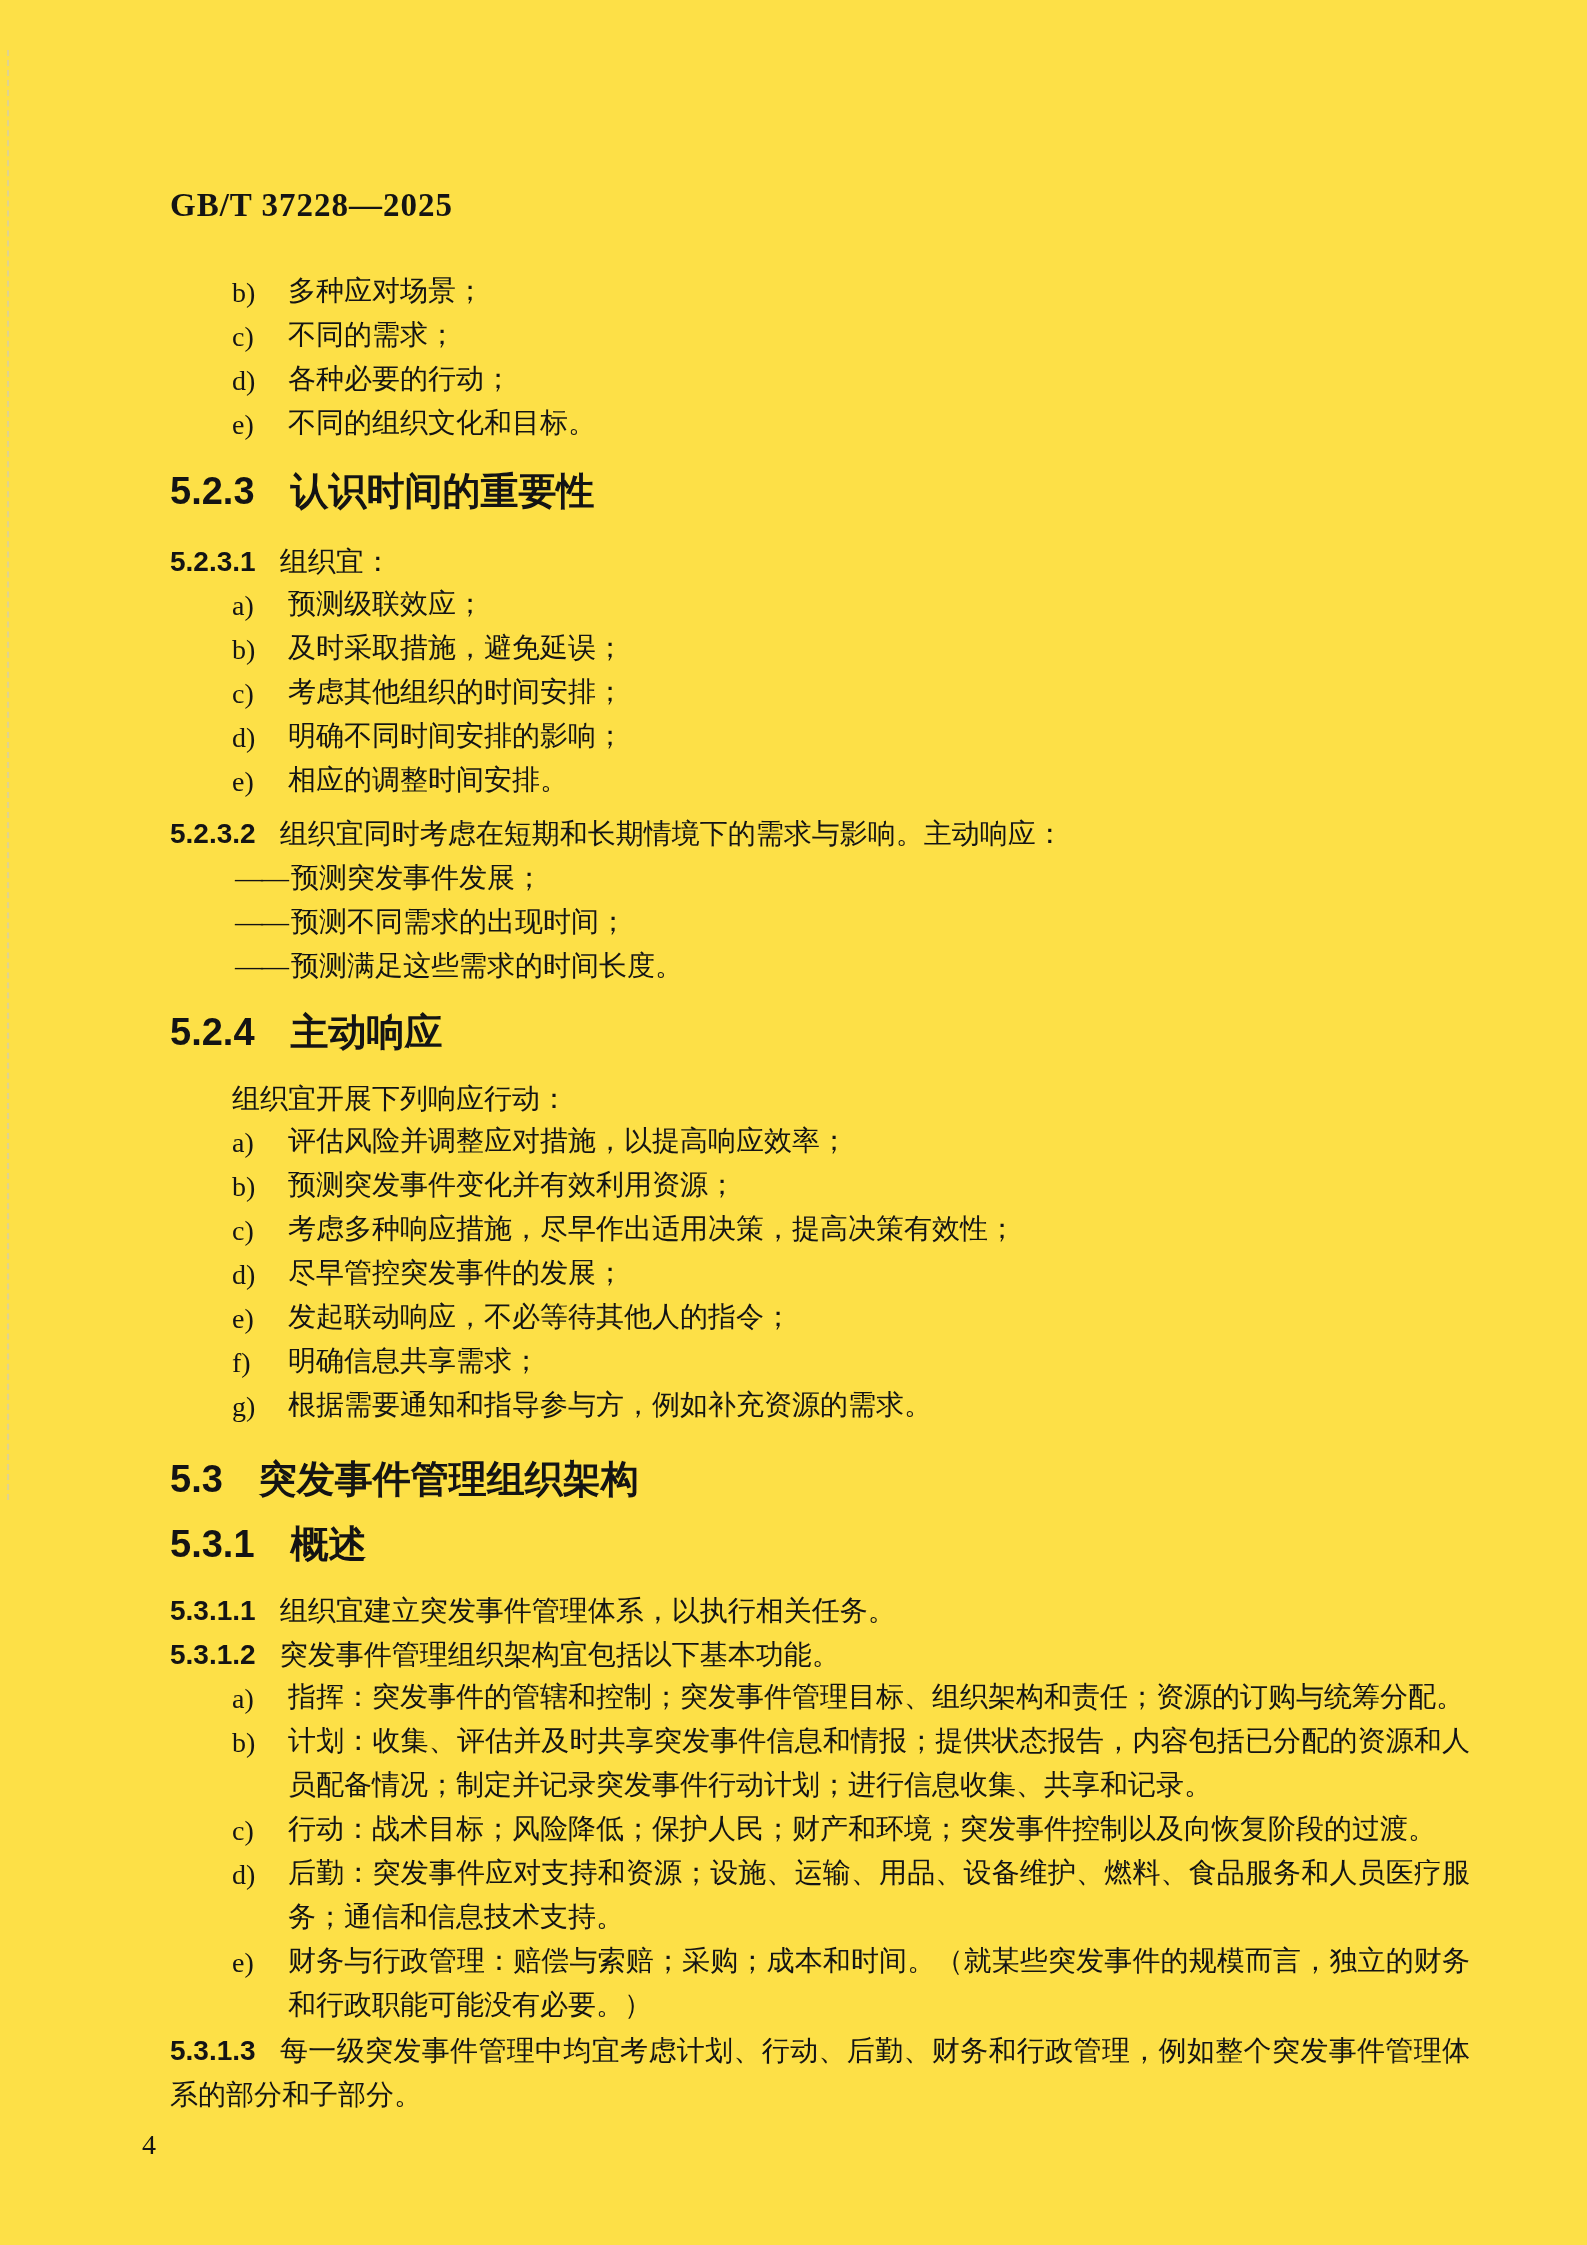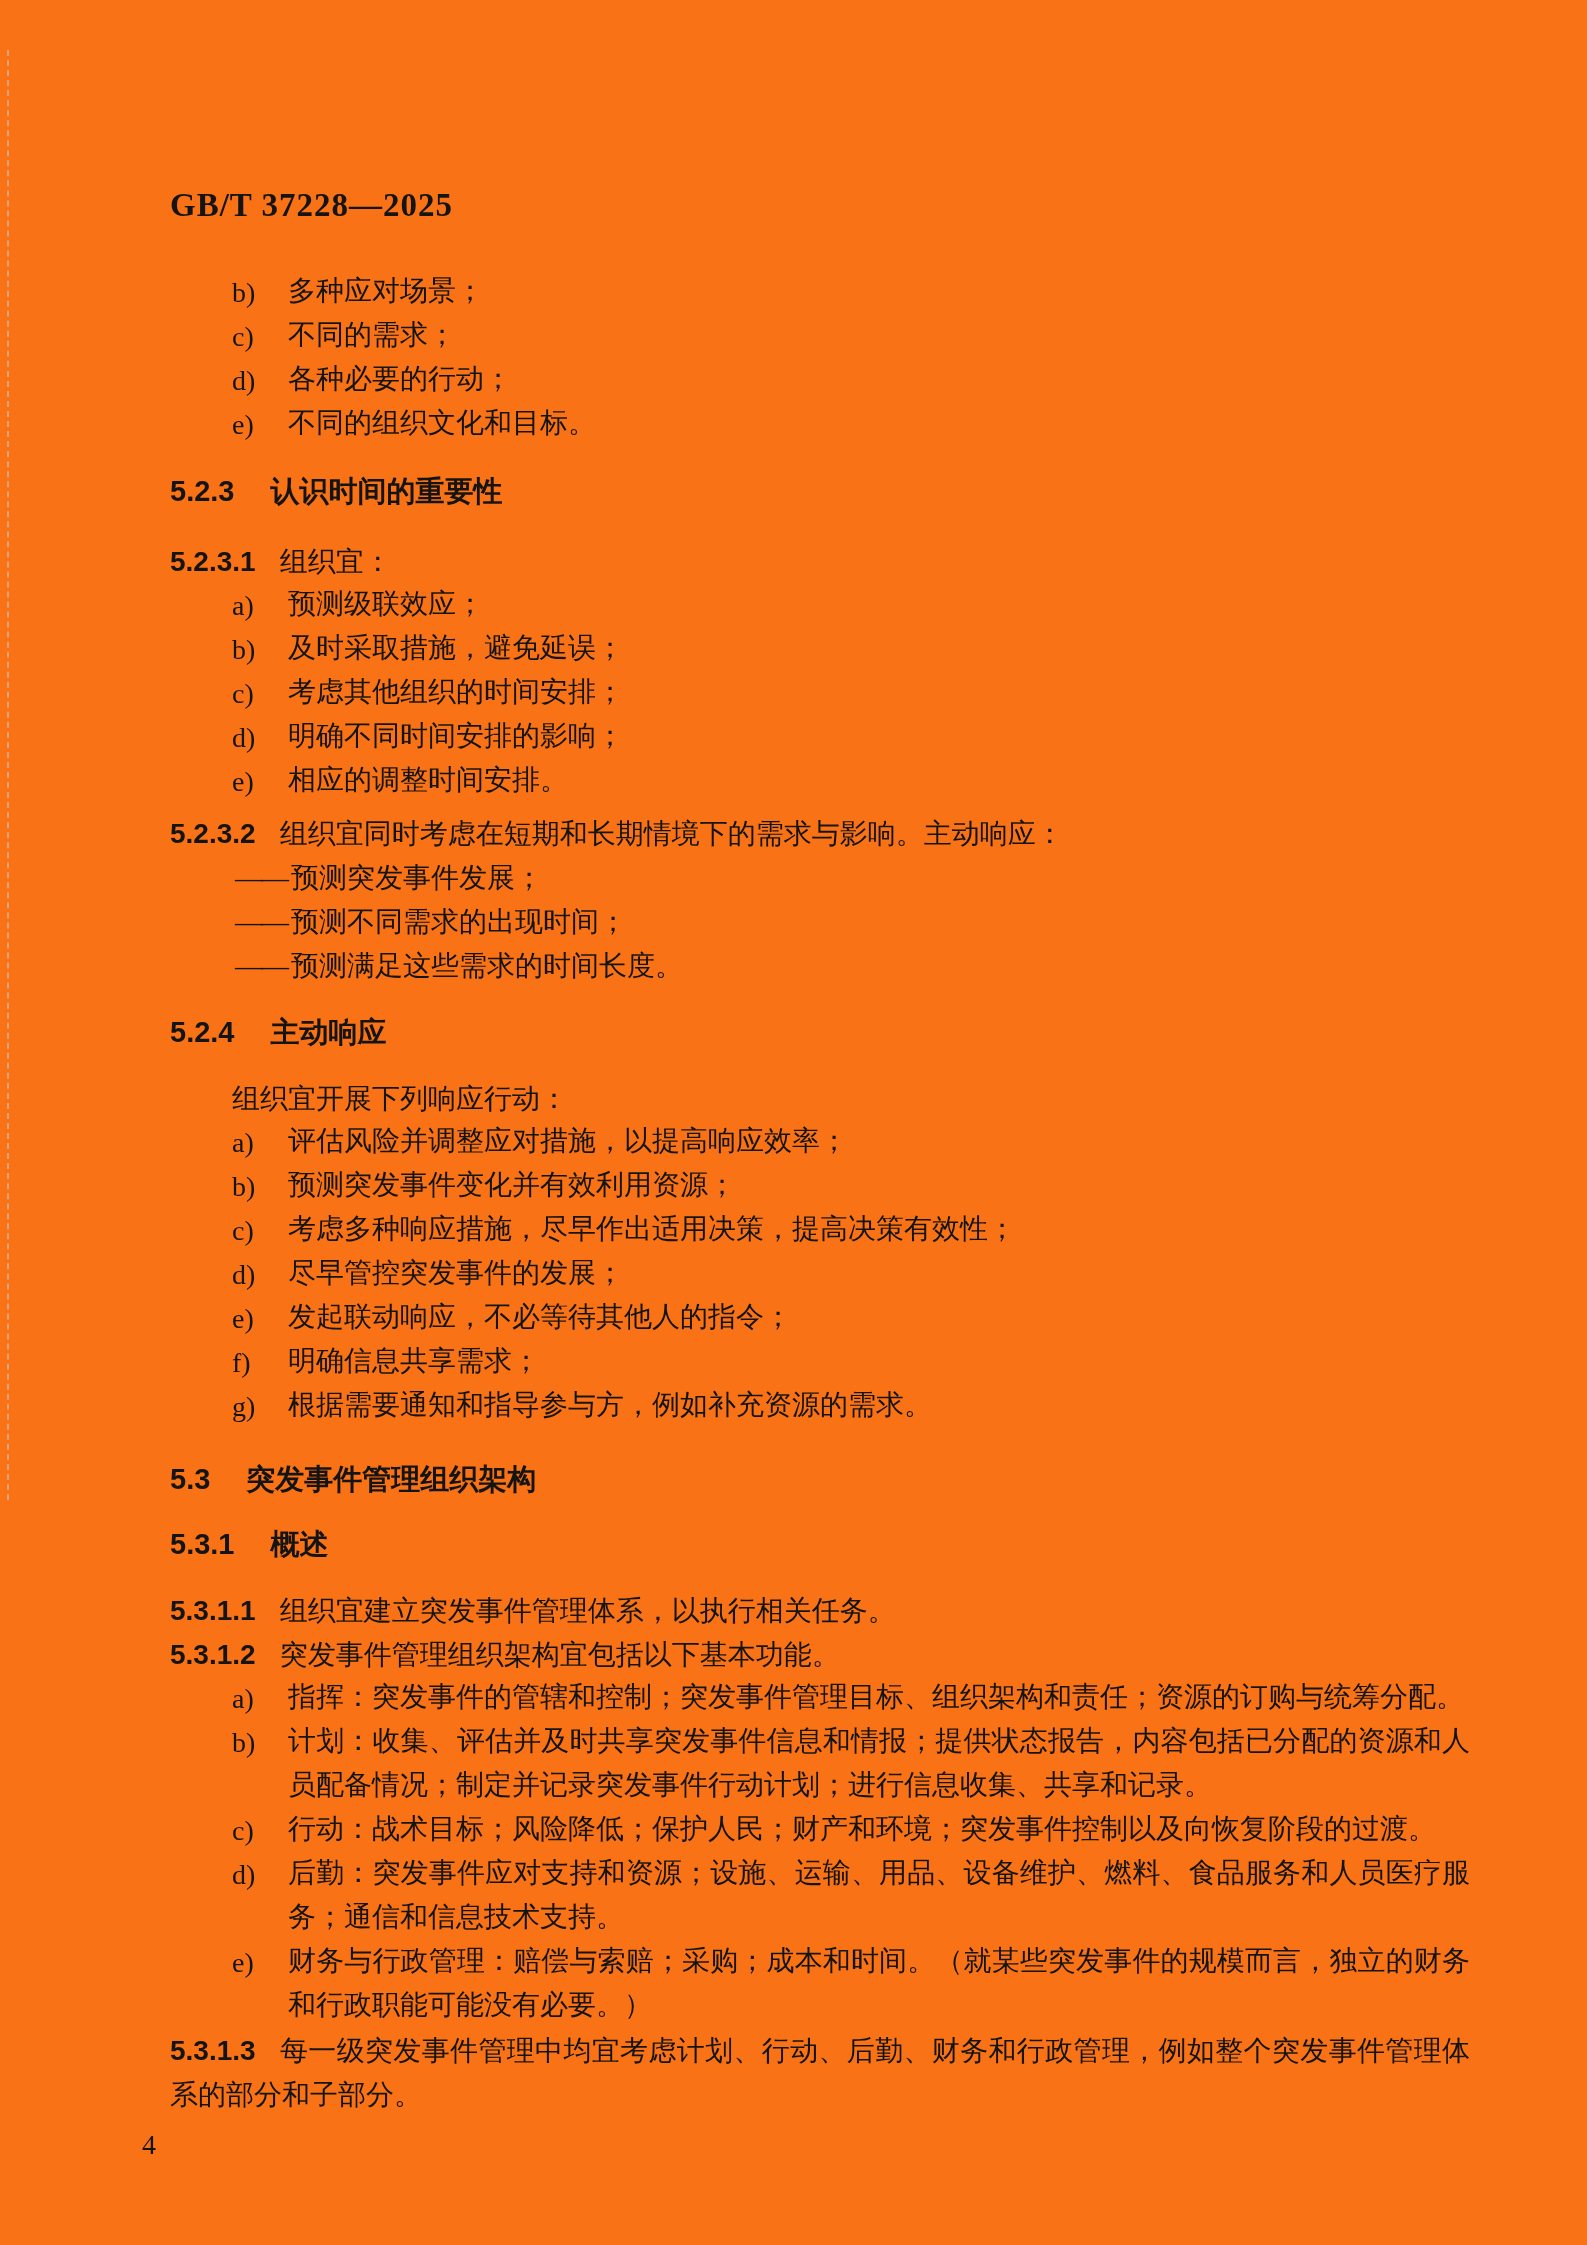--- a/index.html
+++ b/index.html
@@ -1,19 +1,19 @@
 <!DOCTYPE html>
 <html><head>
 <meta charset="utf-8">
 <style>
   html,body{margin:0;padding:0;background:#e9e9e9;}
   .page{
     position:relative;
     width:1587px;height:2245px;
-    background:#f97316;
+    background:#fde047;
     color:#141414;
     font-family:"Liberation Serif","DejaVu Serif",serif;
     font-size:28px;
     line-height:44px;
     overflow:hidden;
     box-sizing:border-box;
     padding:183px 117px 0 170px;
     text-align:justify;
   }
   .scan-edge{
@@ -22,21 +22,21 @@
   }
   .std-no{
     font-weight:bold;
     font-size:33px;
     letter-spacing:1px;
     white-space:nowrap;
   }
   .heading{
     font-family:"Liberation Sans","DejaVu Sans",sans-serif;
     font-weight:bold;
-    font-size:29px;
+    font-size:38px;
     white-space:nowrap;
   }
   .heading .h-num{margin-right:36px;}
   .clause .c-num{
     font-family:"Liberation Sans","DejaVu Sans",sans-serif;
     font-weight:bold;
     margin-right:24px;
   }
   .li{display:flex;padding-left:62px;}
   .li .li-label{flex:0 0 56px;}

